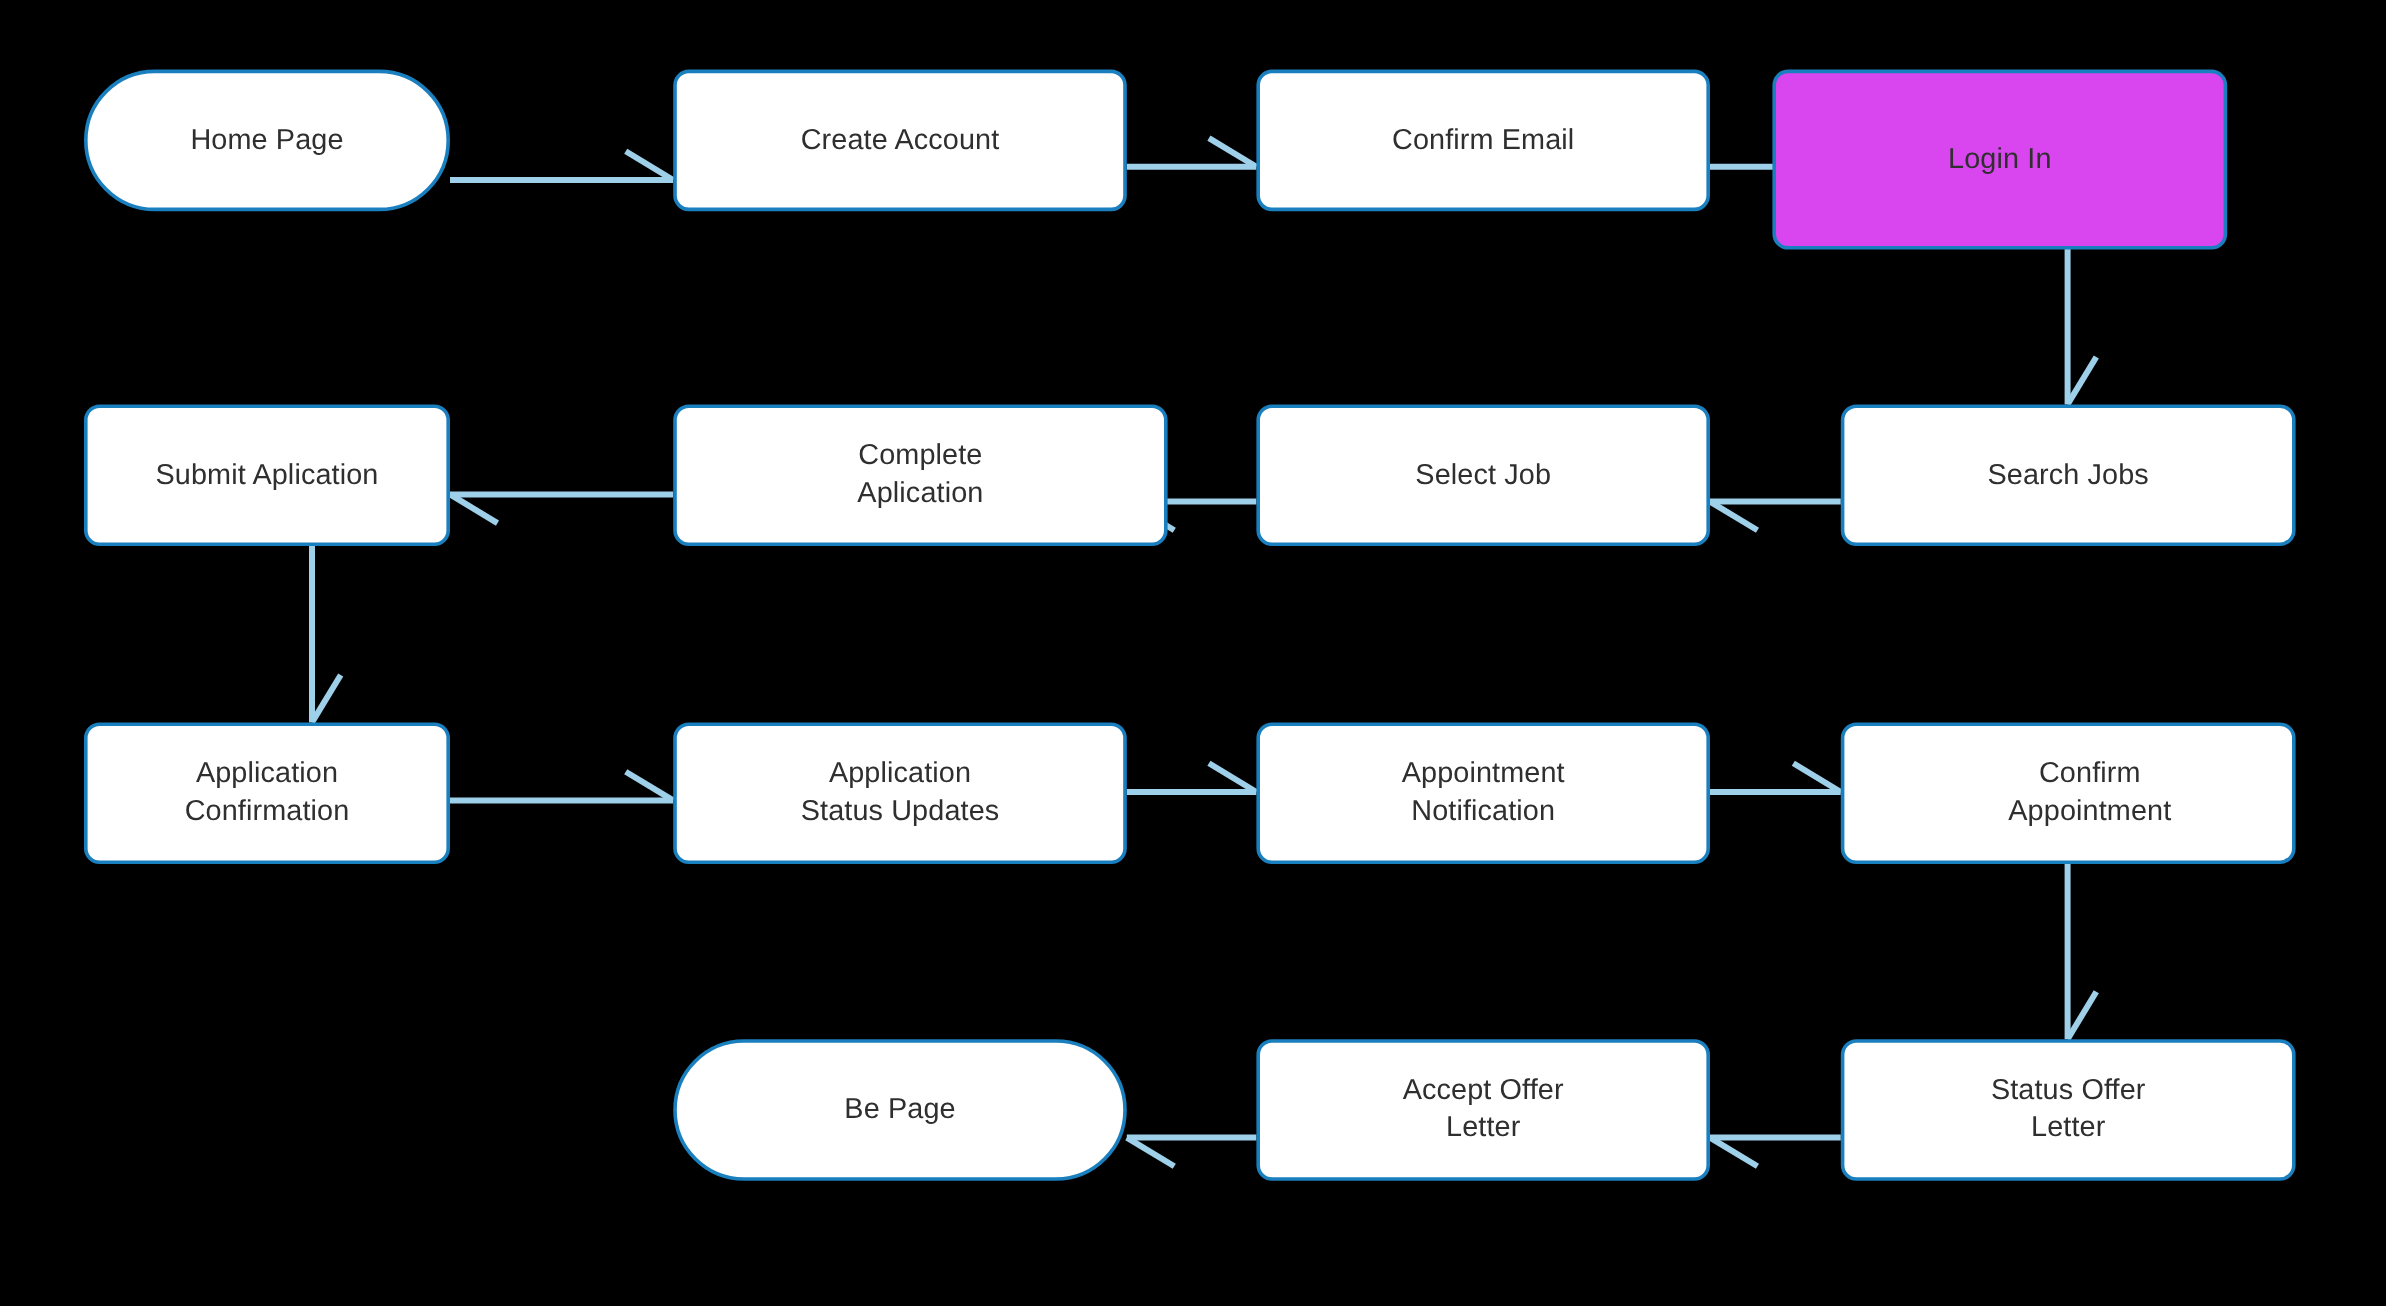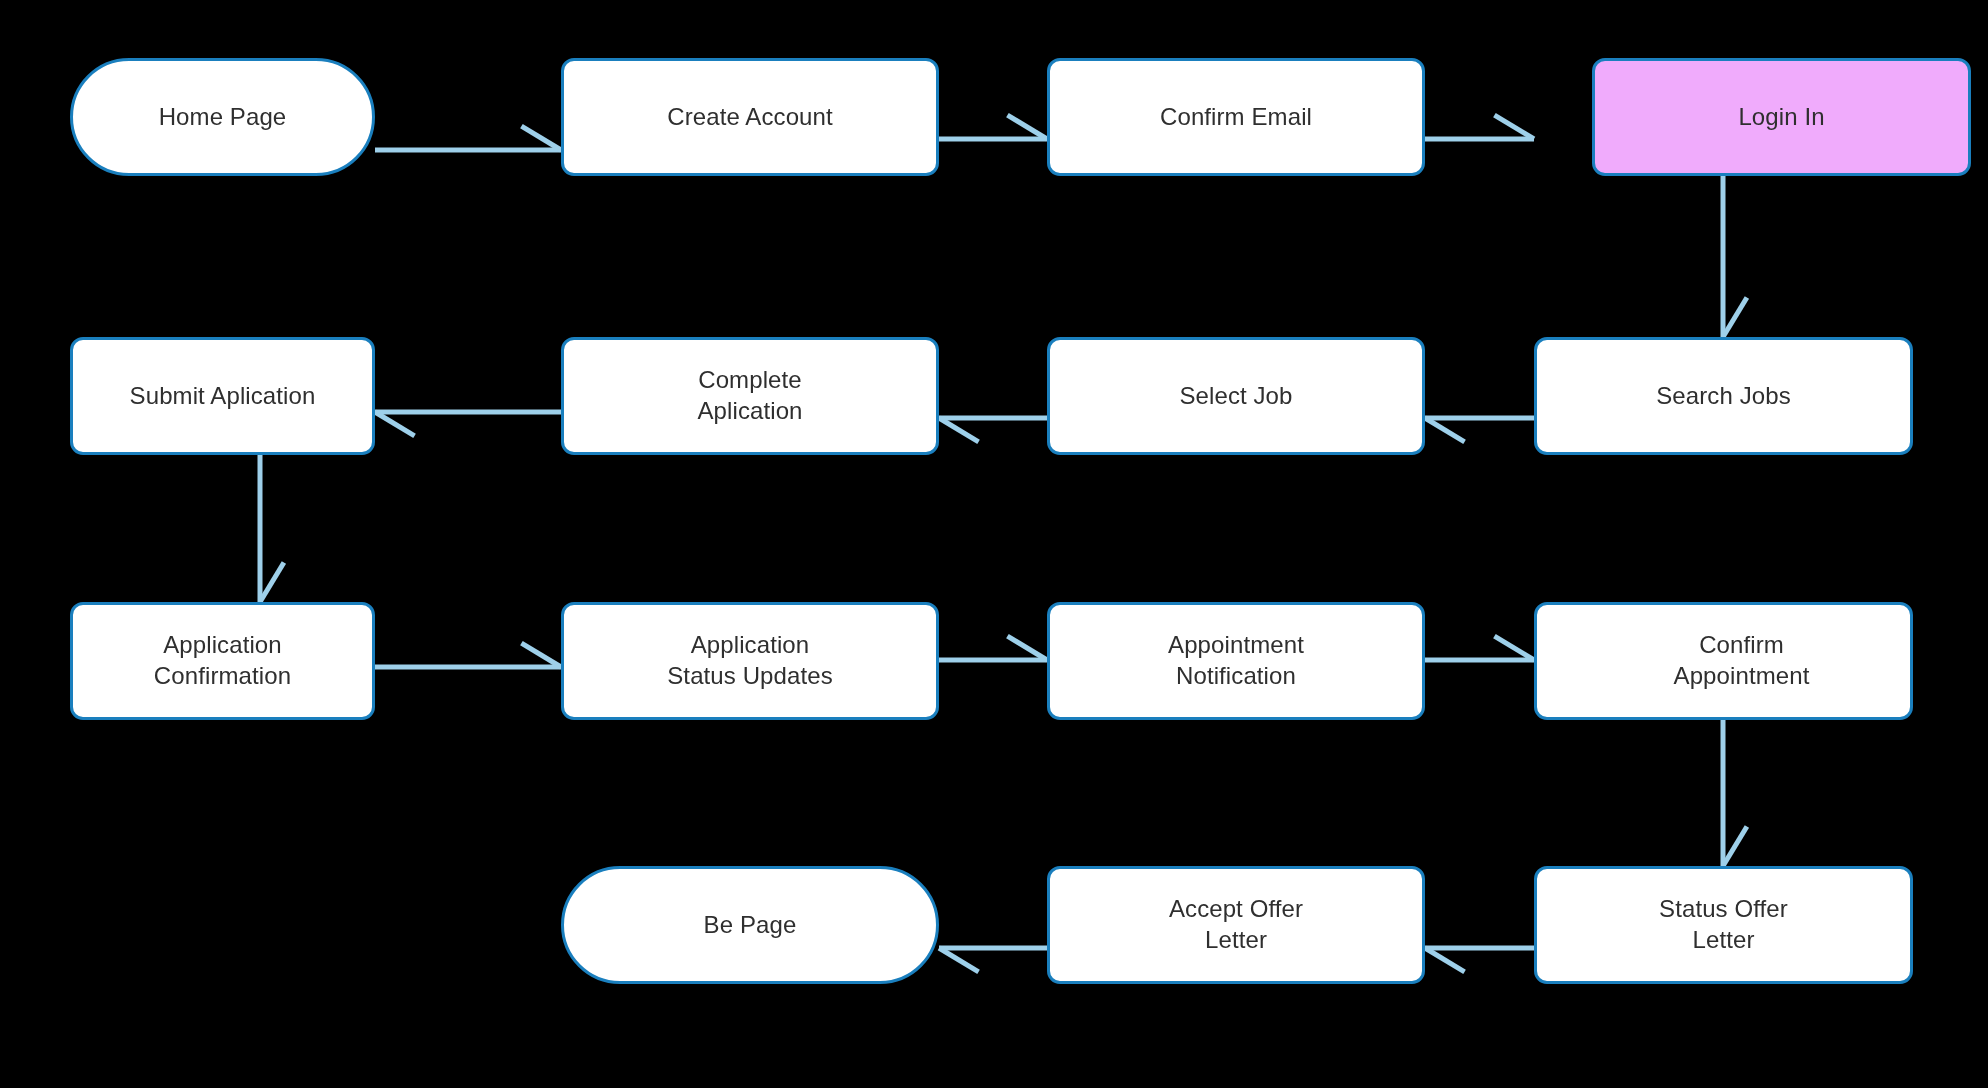--- a/index.html
+++ b/index.html
@@ -116,27 +116,27 @@
   <div id="node-layer">
       <div class="node pill" style="left: 70px; top: 58px; width: 305px; height: 118px; border-color: rgb(26, 127, 190); background: rgb(255, 255, 255); color: rgb(47, 47, 47);">
         <span class="label">Home Page</span>
       </div>
       <div class="node" style="left: 561px; top: 58px; width: 378px; height: 118px; border-color: rgb(26, 127, 190); background: rgb(255, 255, 255); color: rgb(47, 47, 47);">
         <span class="label">Create Account</span>
       </div>
       <div class="node" style="left: 1047px; top: 58px; width: 378px; height: 118px; border-color: rgb(26, 127, 190); background: rgb(255, 255, 255); color: rgb(47, 47, 47);">
         <span class="label">Confirm Email</span>
       </div>
-      <div class="node" style="left: 1592px; top: 58px; width: 379px; height: 118px; border-color: rgb(26, 127, 190); background: #f0abfc; color: rgb(47, 47, 47);">
+      <div class="node" style="left: 1477px; top: 58px; width: 379px; height: 150px; border-color: rgb(26, 127, 190); background: #d946ef; color: rgb(47, 47, 47);">
         <span class="label">Login In</span>
       </div>
       <div class="node" style="left: 70px; top: 337px; width: 305px; height: 118px; border-color: rgb(26, 127, 190); background: rgb(255, 255, 255); color: rgb(47, 47, 47);">
         <span class="label">Submit Aplication</span>
       </div>
-      <div class="node" style="left: 561px; top: 337px; width: 378px; height: 118px; border-color: rgb(26, 127, 190); background: rgb(255, 255, 255); color: rgb(47, 47, 47);">
+      <div class="node" style="left: 561px; top: 337px; width: 412px; height: 118px; border-color: rgb(26, 127, 190); background: rgb(255, 255, 255); color: rgb(47, 47, 47);">
         <span class="label">Complete
 Aplication</span>
       </div>
       <div class="node" style="left: 1047px; top: 337px; width: 378px; height: 118px; border-color: rgb(26, 127, 190); background: rgb(255, 255, 255); color: rgb(47, 47, 47);">
         <span class="label">Select Job</span>
       </div>
       <div class="node" style="left: 1534px; top: 337px; width: 379px; height: 118px; border-color: rgb(26, 127, 190); background: rgb(255, 255, 255); color: rgb(47, 47, 47);">
         <span class="label">Search Jobs</span>
       </div>
       <div class="node" style="left: 70px; top: 602px; width: 305px; height: 118px; border-color: rgb(26, 127, 190); background: rgb(255, 255, 255); color: rgb(47, 47, 47);">

